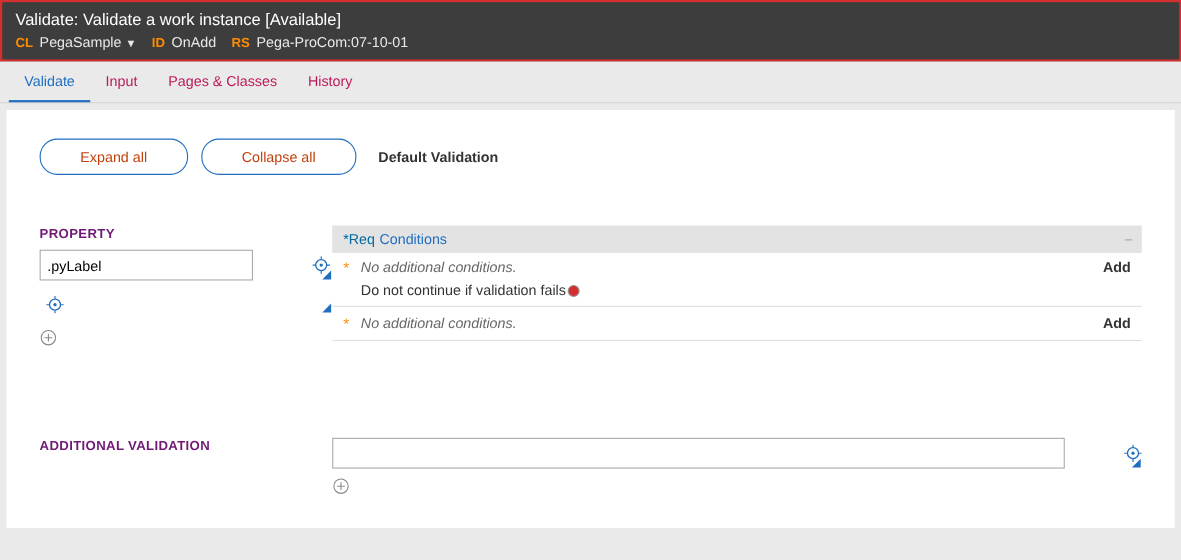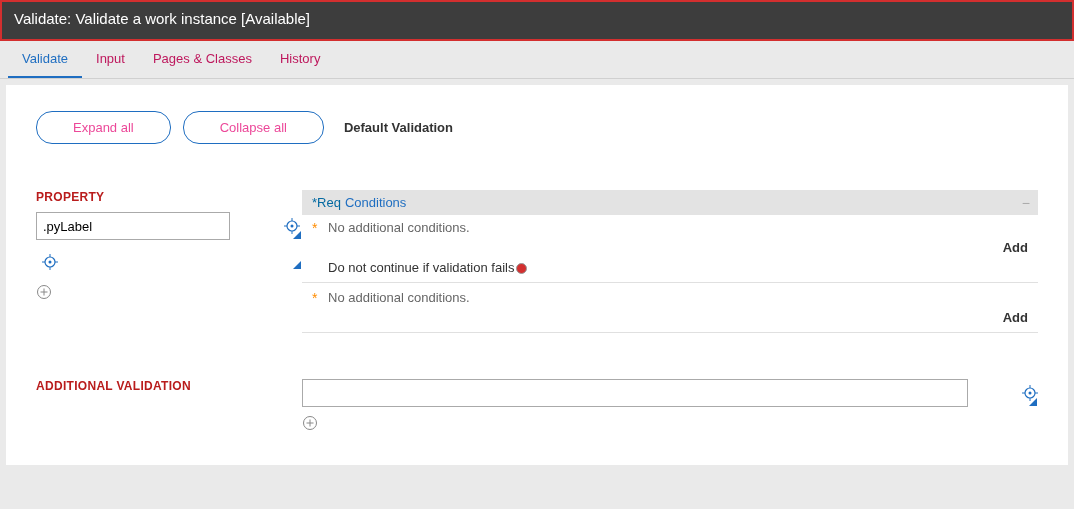--- a/index.html
+++ b/index.html
@@ -9,53 +9,61 @@
   .header-meta { display: flex; align-items: center; gap: 6px; font-size: 13px; }
   .meta-key { color: #ff8c00; font-weight: bold; font-size: 12px; }
   .meta-val { color: #e8e8e8; margin-right: 8px; }
   .chev { color: #e8e8e8; font-size: 10px; }
   .tabs { background: #eaeaea; padding: 0 8px; display: flex; gap: 0; border-bottom: 1px solid #d0d0d0; align-items: flex-end; }
   .tab { padding: 10px 14px; font-size: 13px; color: #be185d; cursor: pointer; border-bottom: 2px solid transparent; }
   .tab.active { color: #1f6ec1; border-bottom: 2px solid #1f6ec1; }
   .content-wrap { background: #eaeaea; padding: 6px; }
   .content { background: #fff; padding: 26px 30px; min-height: 380px; }
   .toolbar { display: flex; align-items: center; gap: 12px; margin-bottom: 46px; }
-  .btn-outline { border: 1px solid #1f6ec1; color: #ec4899; background: #fff; border-radius: 16px; padding: 8px 36px; font-size: 13px; cursor: pointer; }
+  .btn-outline { border: 1px solid #1f6ec1; color: #c2410c; background: #fff; border-radius: 16px; padding: 8px 36px; font-size: 13px; cursor: pointer; }
   .toolbar-label { font-weight: bold; font-size: 13px; margin-left: 8px; }
   .row { display: flex; align-items: flex-start; }
   .left-col { width: 266px; flex-shrink: 0; }
   .right-col { flex: 1; }
-  .section-label { font-size: 12px; font-weight: bold; letter-spacing: 0.3px; color: #b91c1c; text-transform: uppercase; margin-bottom: 8px; }
+  .section-label { font-size: 12px; font-weight: bold; letter-spacing: 0.3px; color: #701a75; text-transform: uppercase; margin-bottom: 8px; }
   .prop-input-wrap { display: flex; align-items: center; margin-bottom: 14px; }
   .prop-input { width: 194px; height: 28px; border: 1px solid #aaa; padding: 4px 6px; font-size: 13px; position: relative; }
   .prop-input-corner { position: relative; gap: 48px; }
   .prop-input-corner::after { content: ''; position: absolute; right: 1px; bottom: 1px; border-left: 8px solid transparent; border-bottom: 8px solid #1f6ec1; }
   .target-icon { width: 16px; height: 16px; margin-left: 6px; display: inline-flex; align-items: center; justify-content: center; }
   .target-icon svg { width: 16px; height: 16px; }
   .add-circle { width: 16px; height: 16px; color: #888; cursor: pointer; display: inline-flex; align-items: center; justify-content: center; }
   .cond-header { background: #e3e3e3; padding: 5px 10px; display: flex; align-items: center; font-size: 13px; position: relative; }
   .req-star { color: #0369a1; font-weight: 400; }
   .cond-header-link { color: #1f6ec1; margin-left: 4px; }
   .cond-header-minus { position: absolute; right: 8px; color: #aaa; font-size: 14px; }
   .cond-row { display: flex; align-items: flex-start; padding: 5px 10px; font-size: 13px; }
   .cond-star { color: #ff8c00; width: 16px; font-size: 14px; }
   .cond-text { flex: 1; }
-  .cond-italic { color: #666; }
-  .cond-add { color: #333; font-weight: bold; cursor: pointer; margin-left: auto; margin-top: 20px; }
+  .cond-italic { font-style: italic; color: #666; }
+  .cond-add { color: #333; font-weight: bold; cursor: pointer; margin-left: auto; }
   .radio-dot { display: inline-block; width: 11px; height: 11px; border-radius: 50%; background: #d32f2f; border: 1px solid #999; vertical-align: middle; margin-left: 2px; }
   .cond-divider { border-top: 1px solid #e0e0e0; margin: 2px 0; }
-  .addl-section { margin-top: 44px; }
+  .addl-section { margin-top: 80px; }
   .addl-input-wrap { display: flex; align-items: center; }
   .addl-input { flex: 1; max-width: 670px; height: 28px; border: 1px solid #aaa; padding: 4px 6px; font-size: 13px; }
 </style>
 </head>
 <body>
 
 <div class="header">
   <div class="header-title">Validate: Validate a work instance [Available]</div>
+  <div class="header-meta">
+    <span class="meta-key">CL</span>
+    <span class="meta-val"><span>PegaSample</span> <span class="chev">▼</span></span>
+    <span class="meta-key">ID</span>
+    <span class="meta-val">OnAdd</span>
+    <span class="meta-key">RS</span>
+    <span class="meta-val">Pega-ProCom:07-10-01</span>
+  </div>
 </div>
 
 <div class="tabs">
   <div class="tab active">Validate</div>
   <div class="tab">Input</div>
   <div class="tab">Pages &amp; Classes</div>
   <div class="tab">History</div>
 </div>
 
 <div class="content-wrap">

